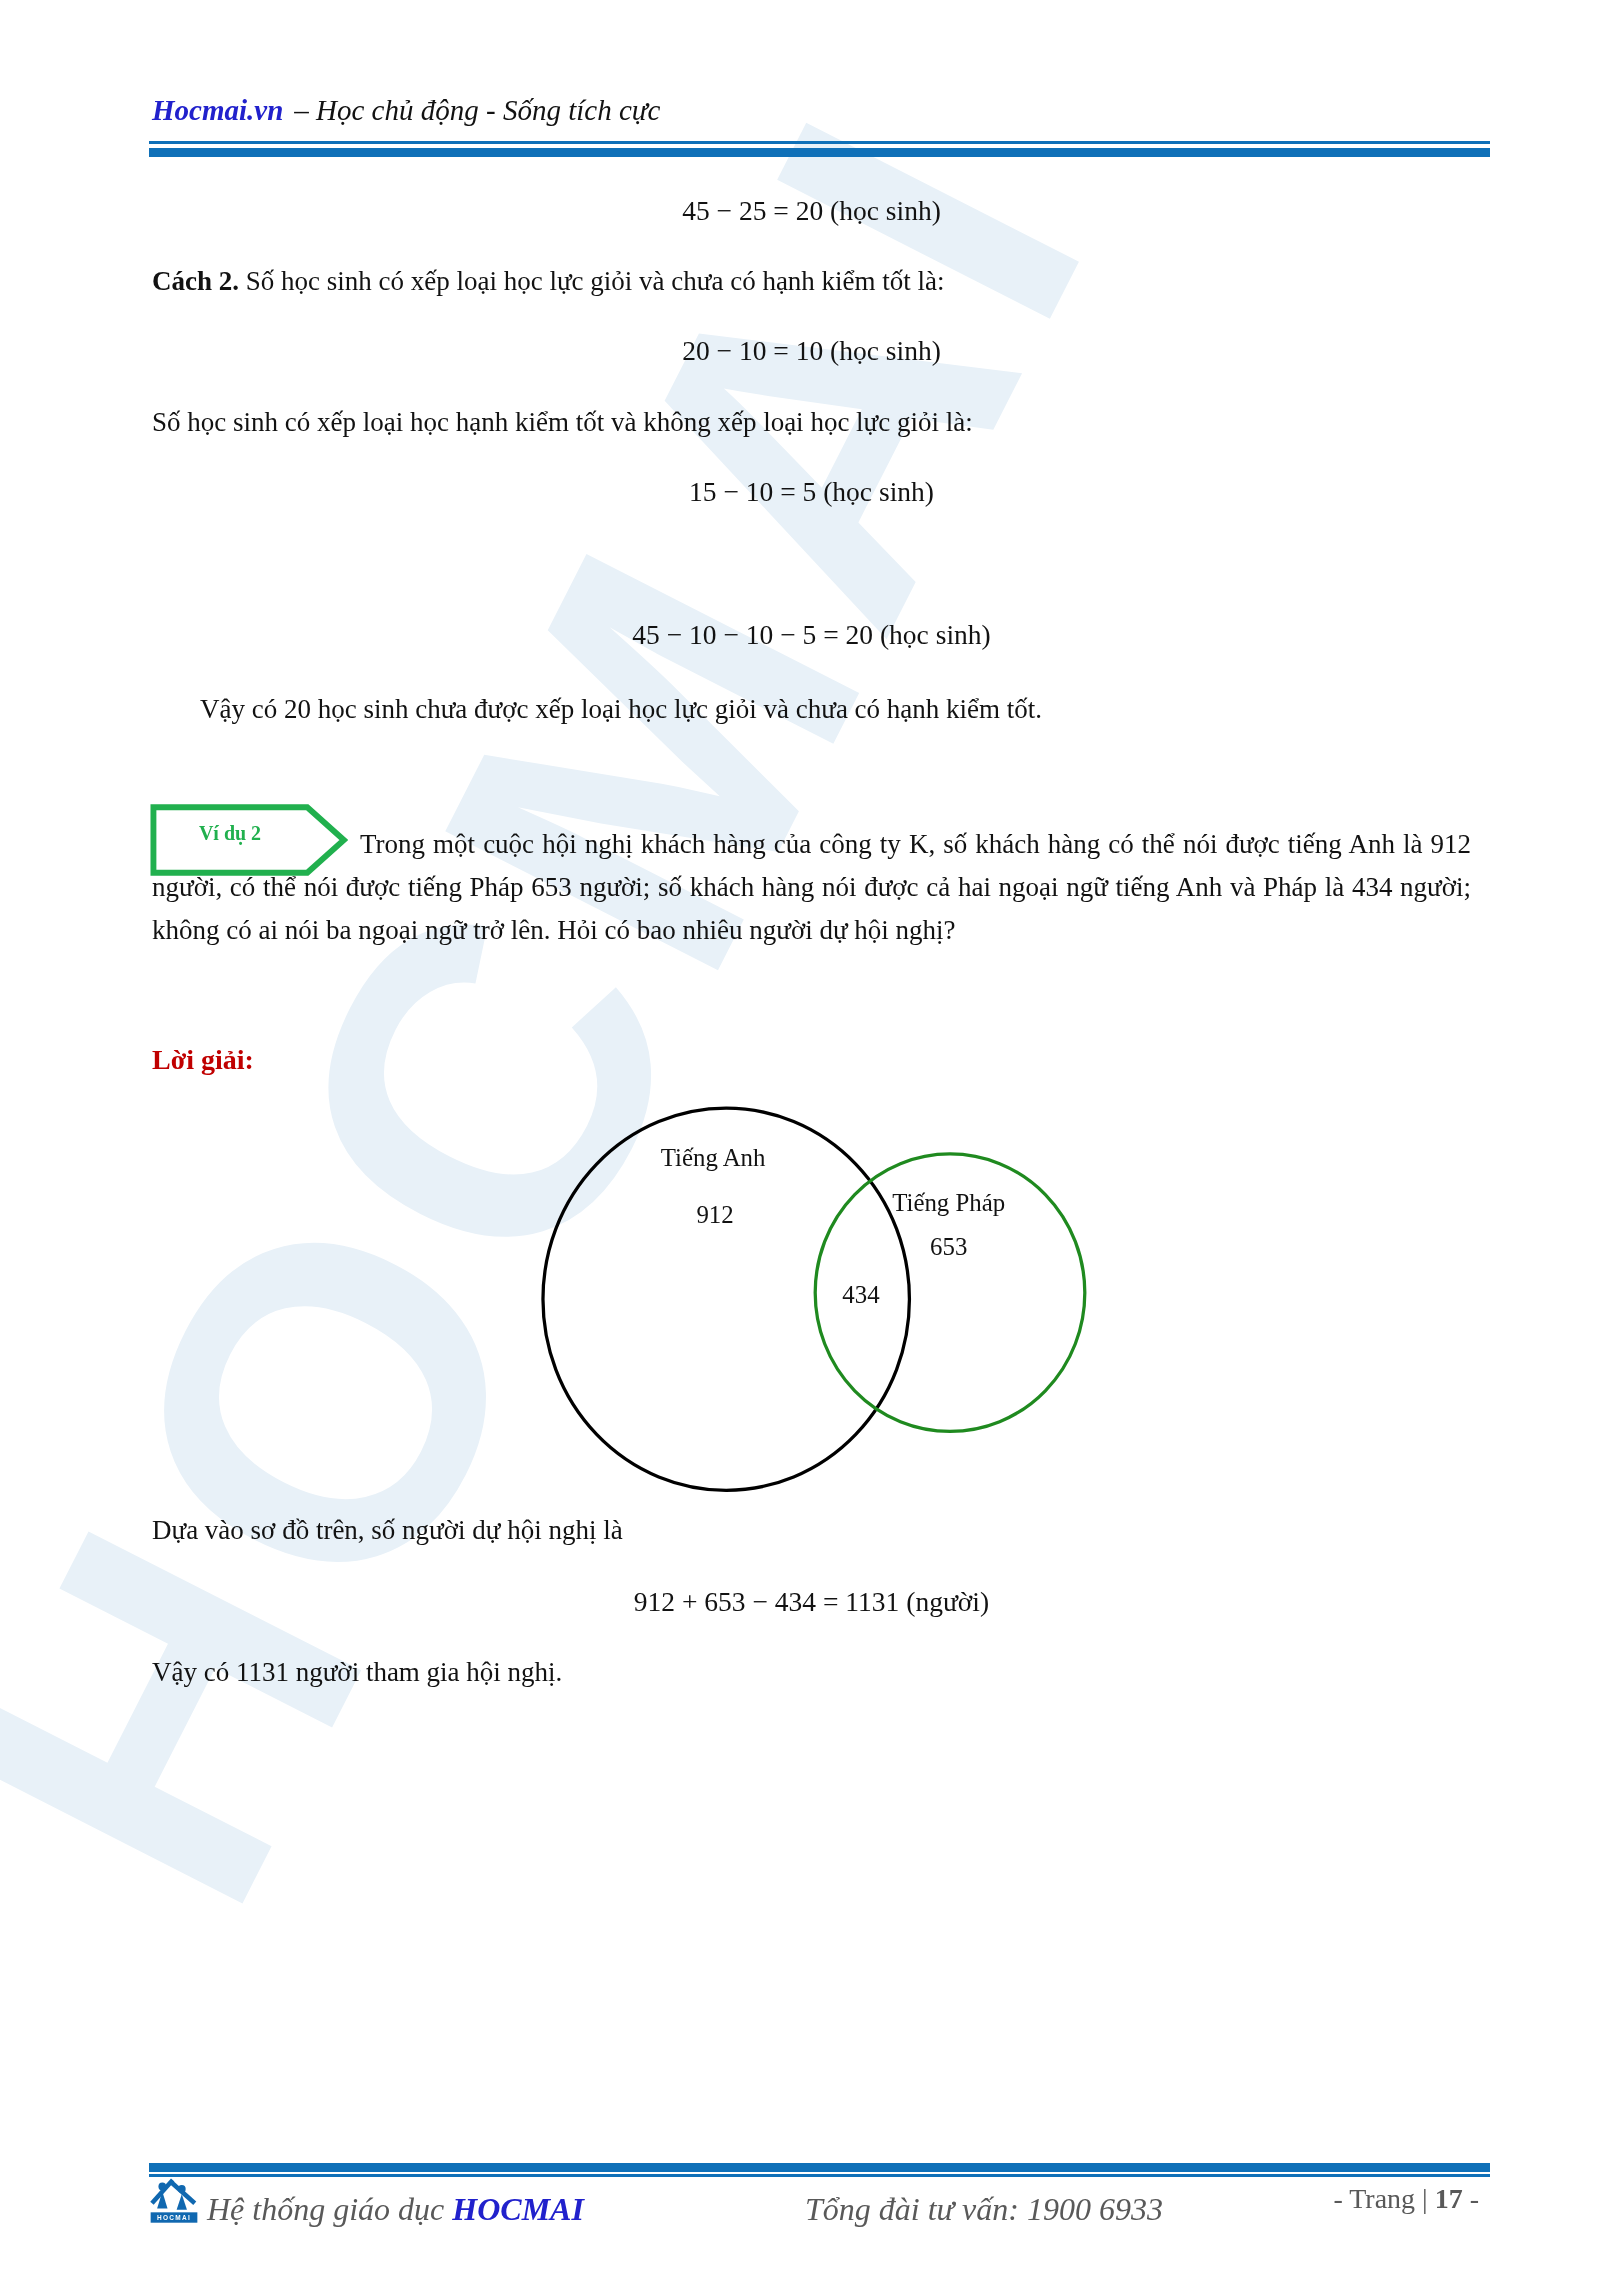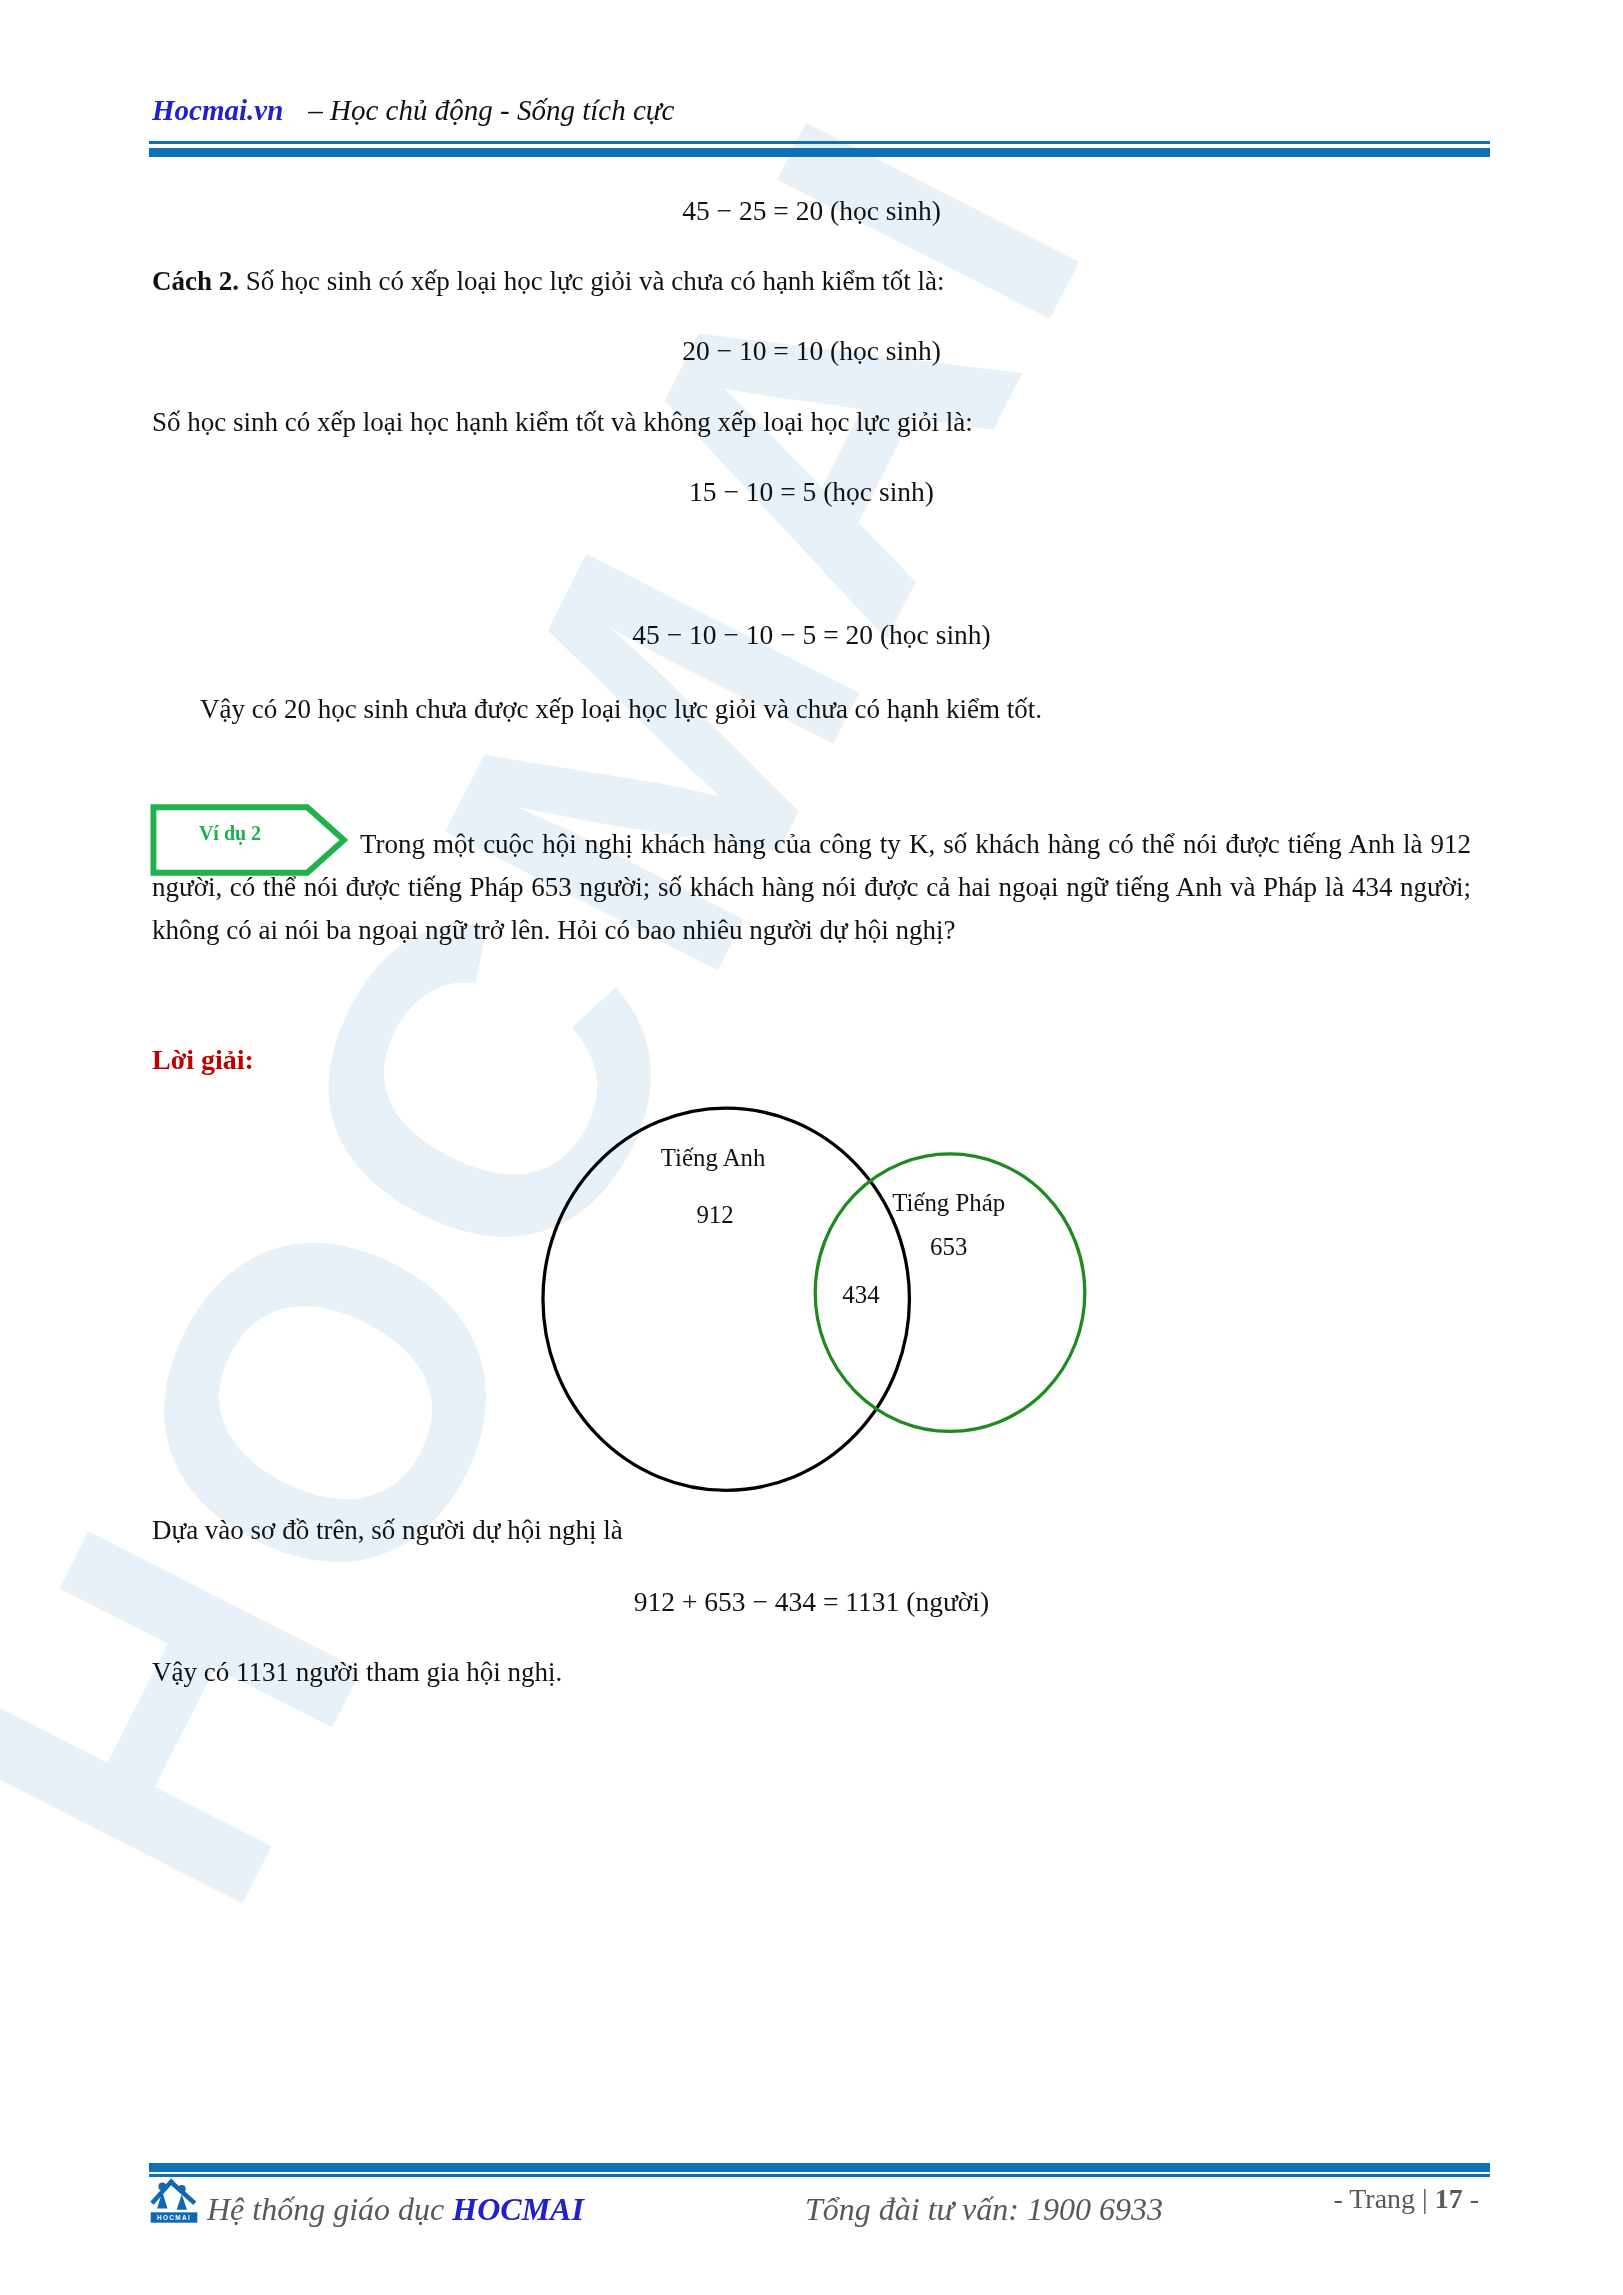--- a/index.html
+++ b/index.html
@@ -18,21 +18,21 @@
     font-weight:bold;
     font-size:680px;
     letter-spacing:30px;
     fill:#e8f1f8;
   }
   
   .header-line{
     position:absolute;left:152px;top:94px;width:1319px;
     font-size:29px;font-style:italic;white-space:nowrap;z-index:2;
   }
-  .brand{color:#2121cc;font-weight:bold;margin-right:25px;}
+  .brand{color:#2121cc;font-weight:bold;margin-right:11px;}
   .rule{position:absolute;left:149px;width:1341px;background:#0f70b8;z-index:2;}
   .rule-thin-top{top:141px;height:2.6px;}
   .rule-thick-top{top:148px;height:8.5px;}
   .rule-thick-bottom{top:2163px;height:8.5px;}
   .rule-thin-bottom{top:2174px;height:2.6px;}
   
   .line{position:absolute;left:152px;width:1319px;font-size:27px;z-index:2;}
   .eq{text-align:center;font-size:27.5px;}
   .bold{font-weight:bold;}
   .eq1{top:195px;} .cach2{top:266px;} .eq2{top:335px;} .p2{top:407px;}

